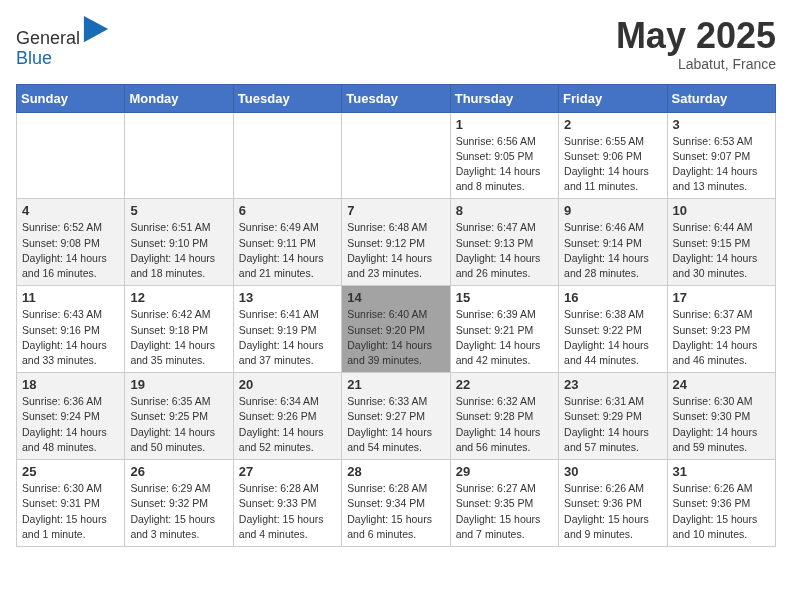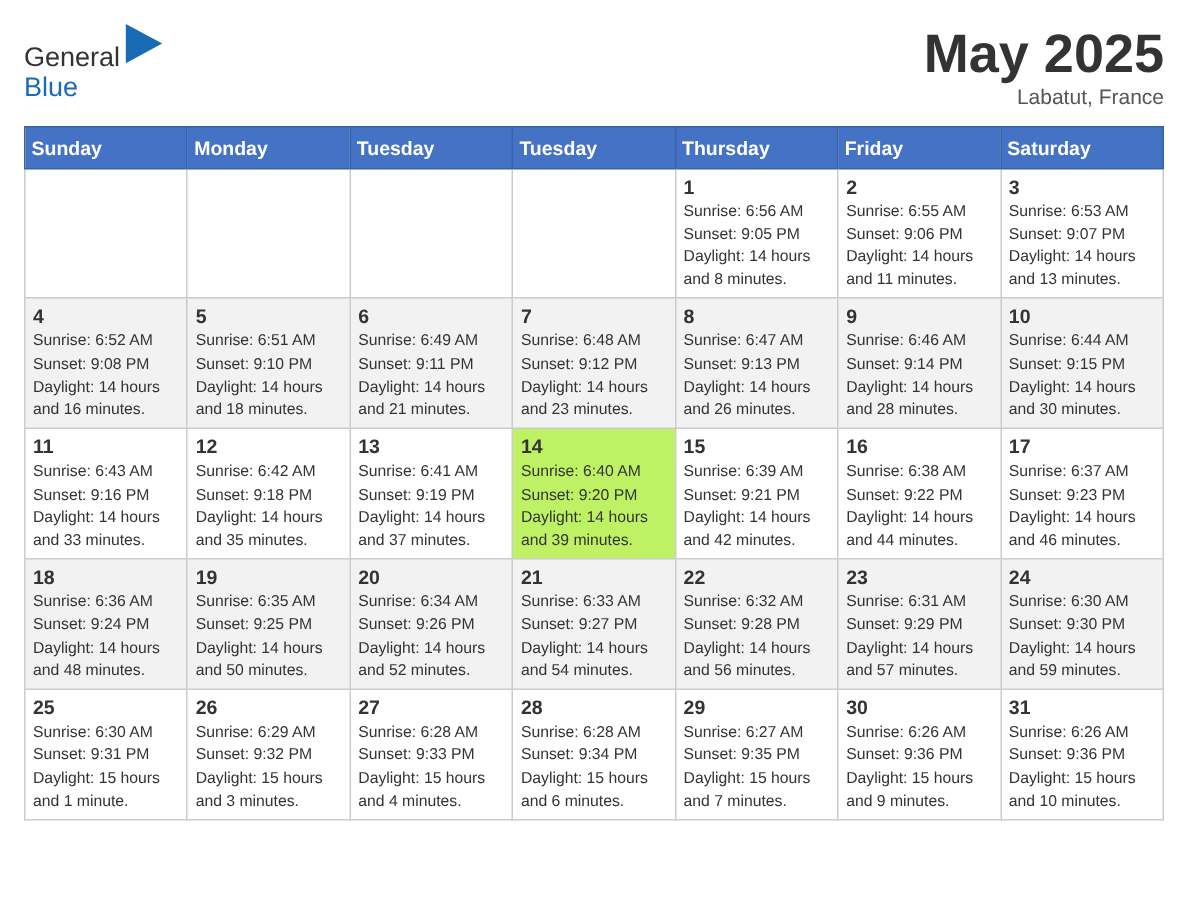--- a/index.html
+++ b/index.html
@@ -177,21 +177,21 @@
           <div class="day-info">Sunrise: 6:43 AM<br>Sunset: 9:16 PM<br>Daylight: 14 hours<br>and 33 minutes.</div>
         </td>
         <td style="background: rgb(255, 255, 255);">
           <span class="day-num">12</span>
           <div class="day-info">Sunrise: 6:42 AM<br>Sunset: 9:18 PM<br>Daylight: 14 hours<br>and 35 minutes.</div>
         </td>
         <td style="background: rgb(255, 255, 255);">
           <span class="day-num">13</span>
           <div class="day-info">Sunrise: 6:41 AM<br>Sunset: 9:19 PM<br>Daylight: 14 hours<br>and 37 minutes.</div>
         </td>
-        <td style="background: #bef264;">
+        <td style="background: #a3a3a3;">
           <span class="day-num">14</span>
           <div class="day-info">Sunrise: 6:40 AM<br>Sunset: 9:20 PM<br>Daylight: 14 hours<br>and 39 minutes.</div>
         </td>
         <td style="background: rgb(255, 255, 255);">
           <span class="day-num">15</span>
           <div class="day-info">Sunrise: 6:39 AM<br>Sunset: 9:21 PM<br>Daylight: 14 hours<br>and 42 minutes.</div>
         </td>
         <td style="background: rgb(255, 255, 255);">
           <span class="day-num">16</span>
           <div class="day-info">Sunrise: 6:38 AM<br>Sunset: 9:22 PM<br>Daylight: 14 hours<br>and 44 minutes.</div>

